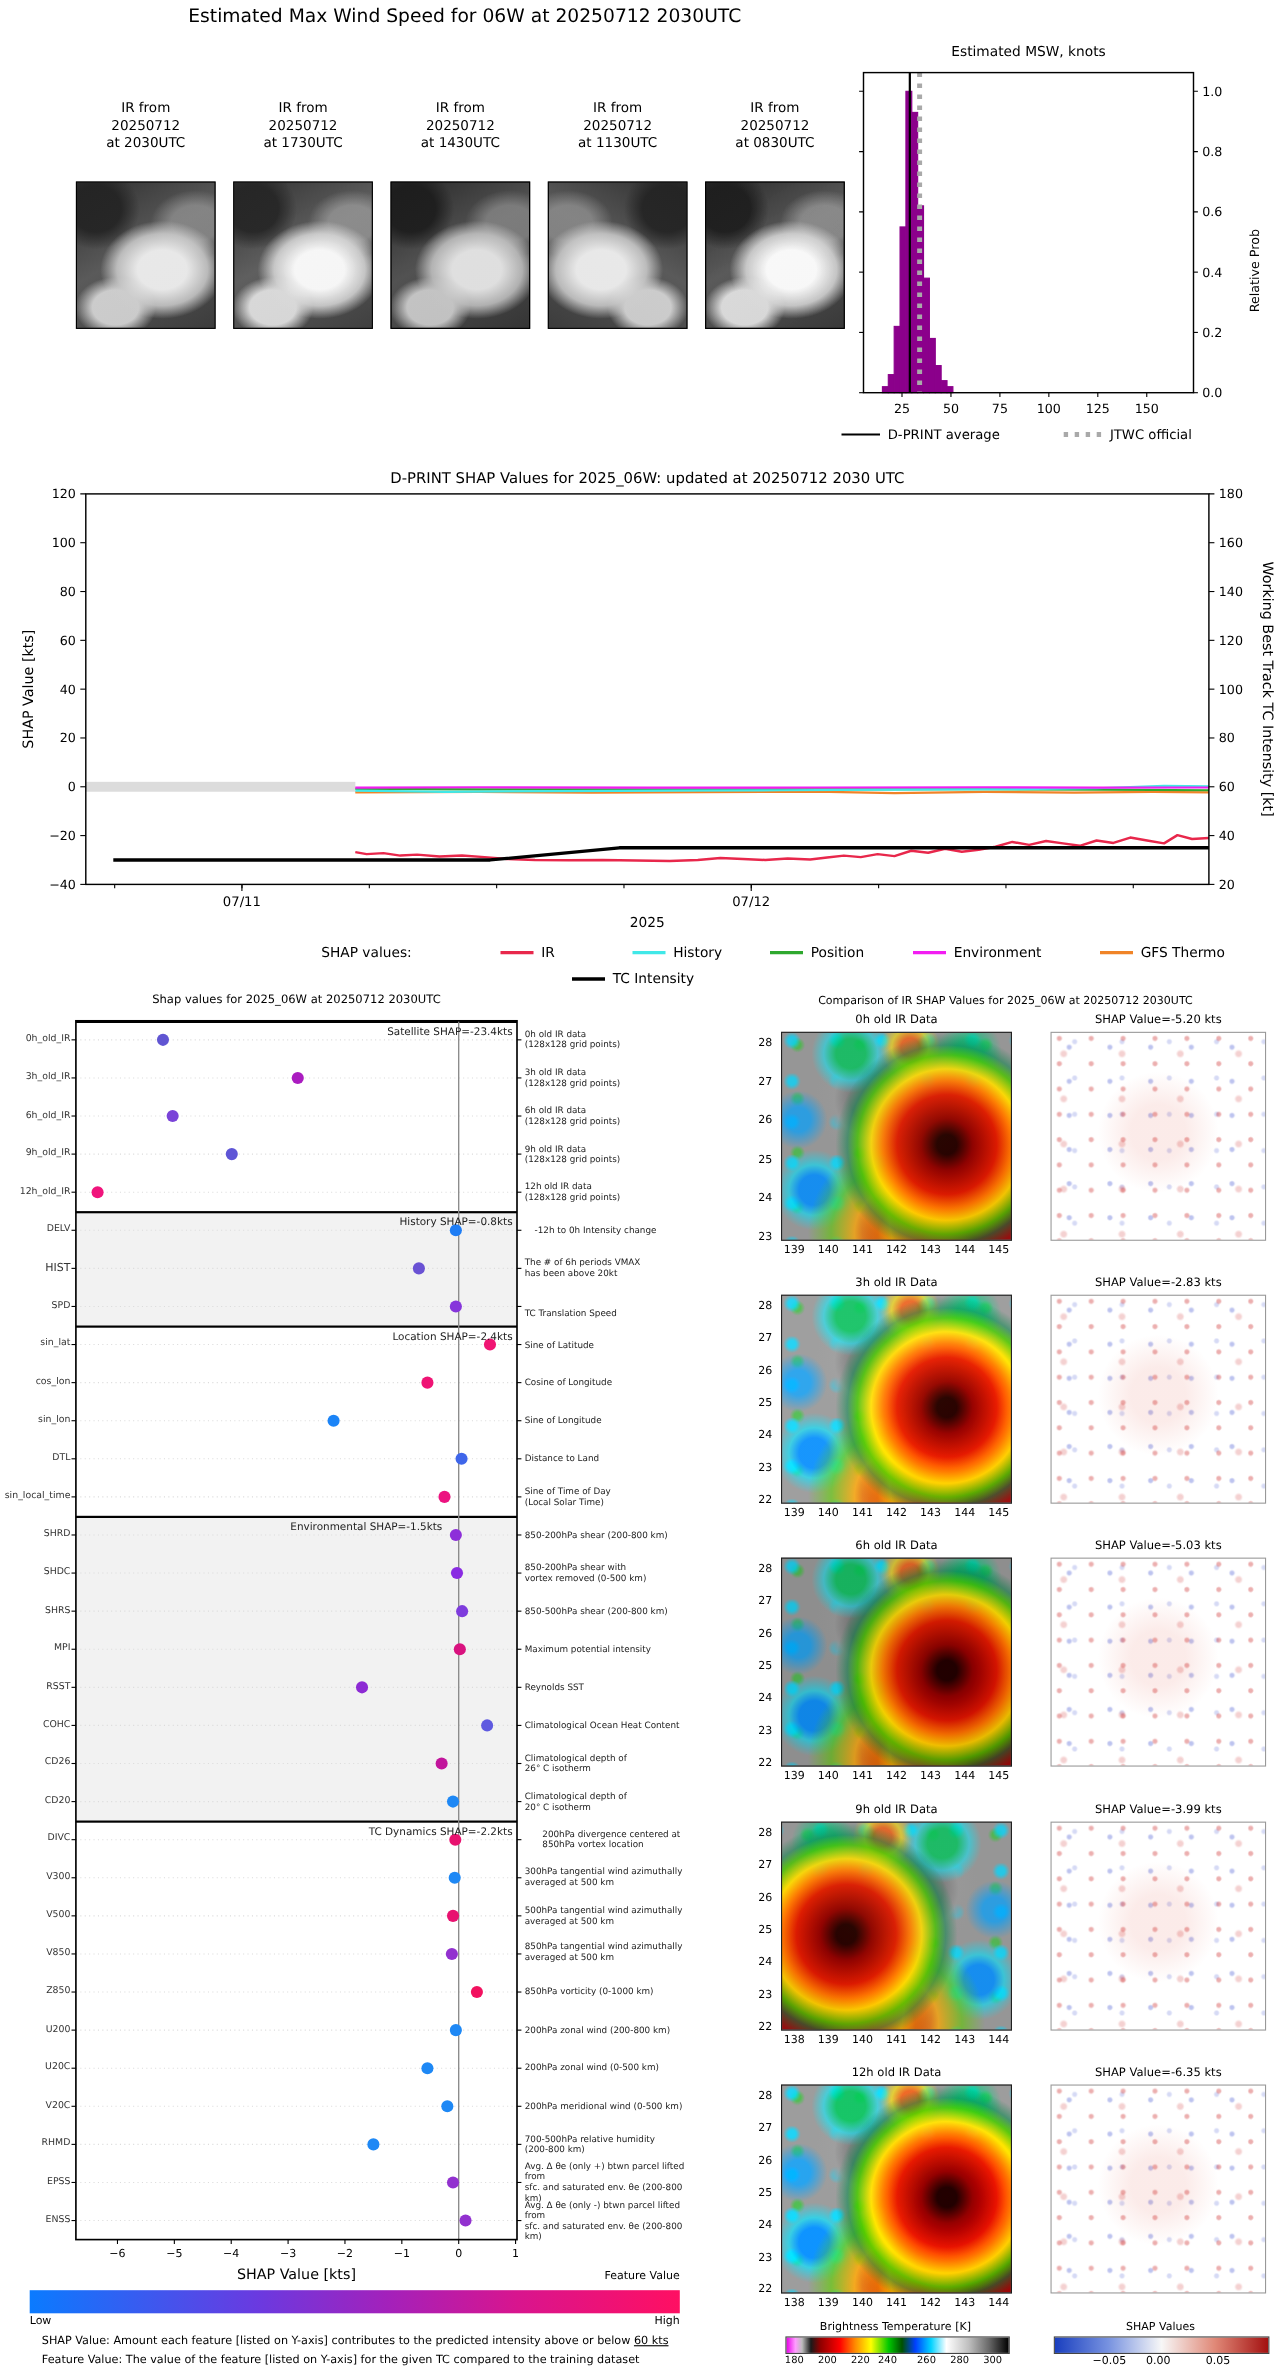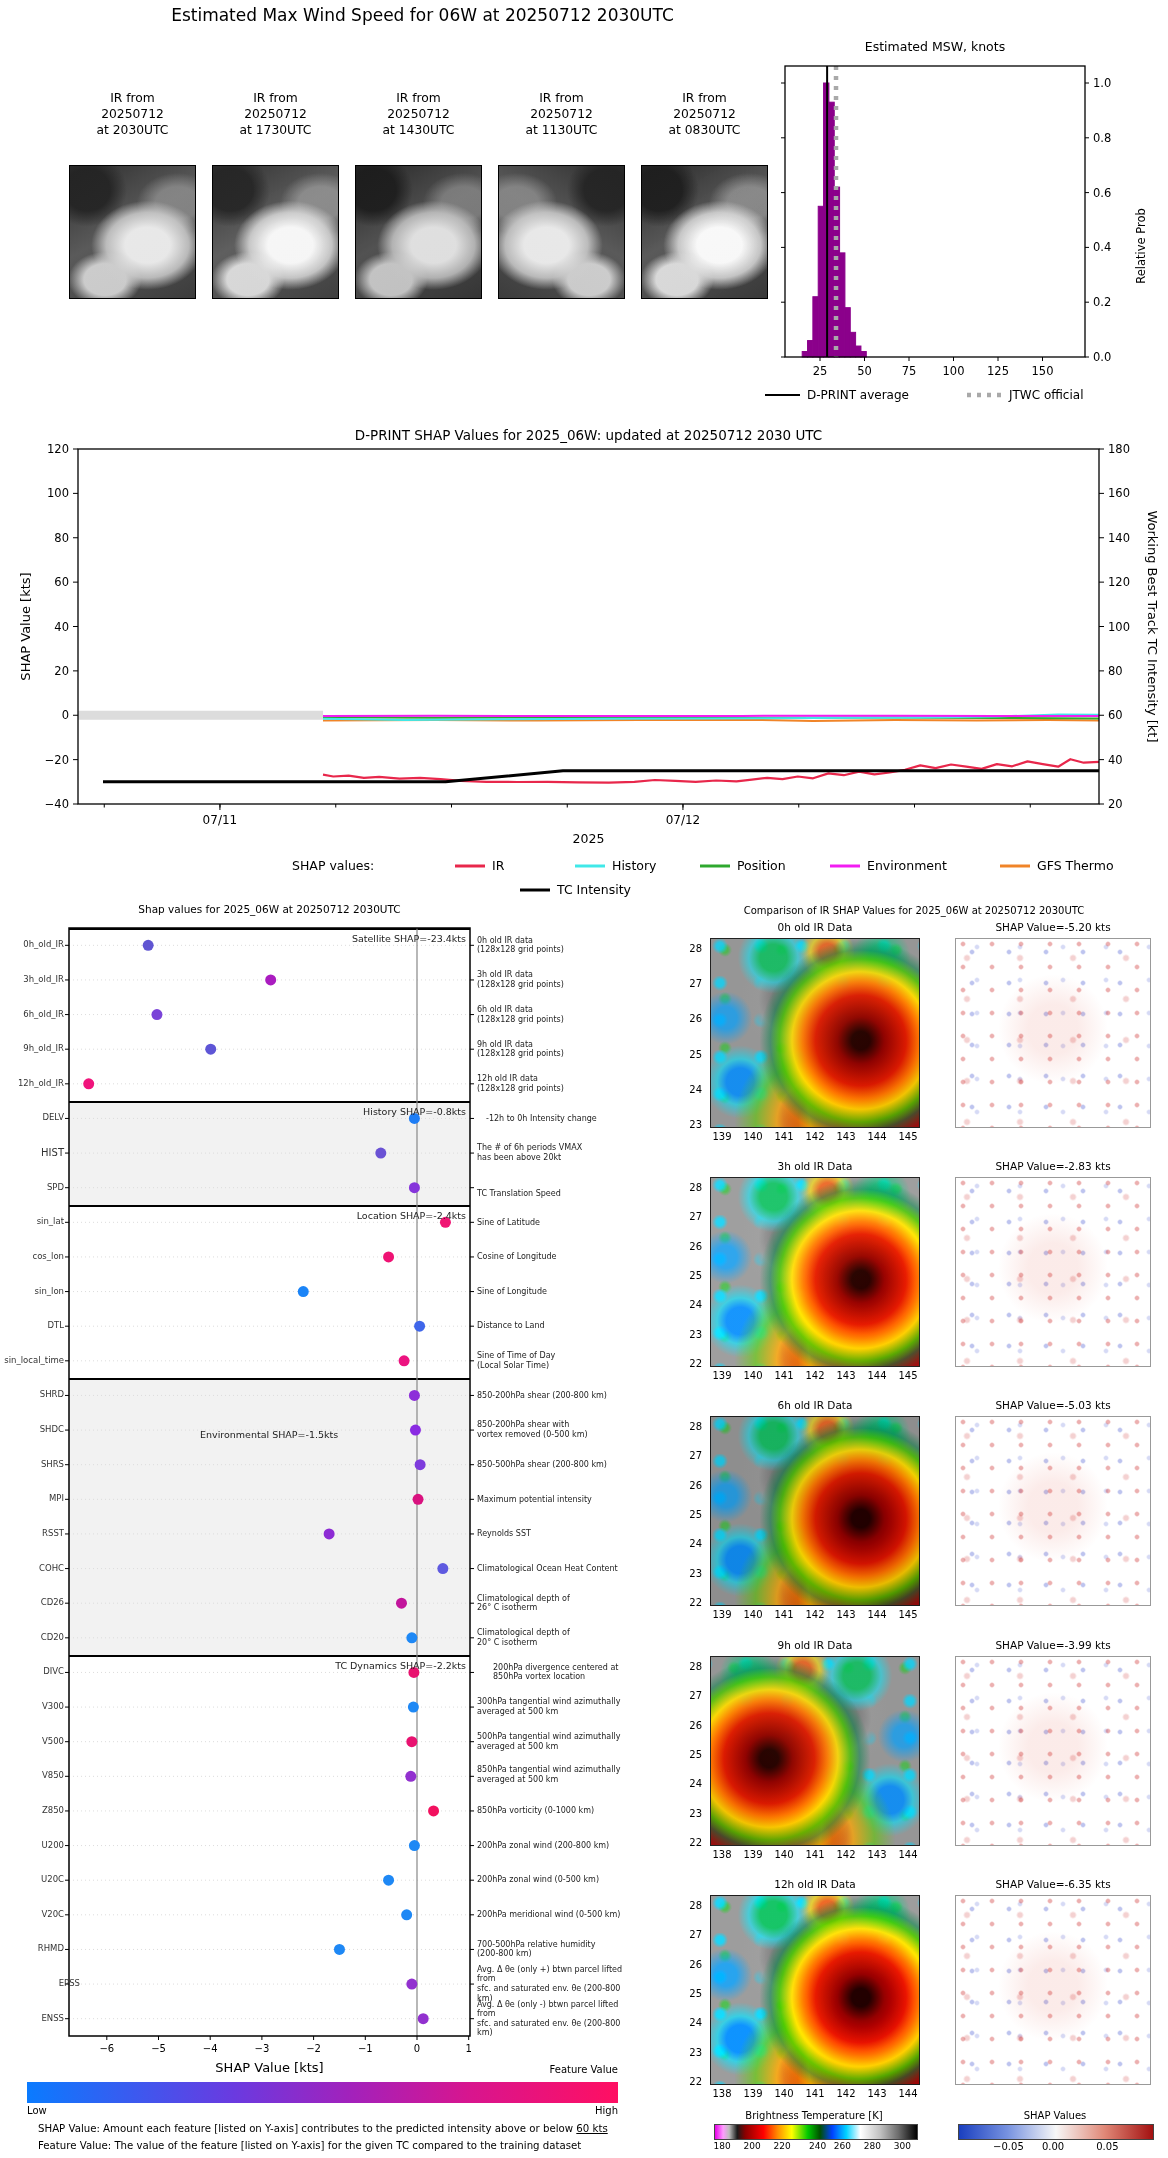--- a/index.html
+++ b/index.html
@@ -450,21 +450,21 @@
     </div>
     <div class="abs" style="left: 0px; top: 1320.19px; width: 64px; font-size: 8.5px; text-align: right; color: rgb(51, 51, 51);">DTL</div>
     <div class="abs" style="left: 477px; top: 1315.19px; width: 146px; height: 22px; font-size: 8px; line-height: 9.6px; display: flex; flex-direction: column; justify-content: center; color: rgb(34, 34, 34);">
       <div>Distance to Land</div>
     </div>
     <div class="abs" style="left: 0px; top: 1354.81px; width: 64px; font-size: 8.5px; text-align: right; color: rgb(51, 51, 51);">sin_local_time</div>
     <div class="abs" style="left: 477px; top: 1349.81px; width: 146px; height: 22px; font-size: 8px; line-height: 9.6px; display: flex; flex-direction: column; justify-content: center; color: rgb(34, 34, 34);">
       <div>Sine of Time of Day</div>
       <div>(Local Solar Time)</div>
     </div>
-    <div class="abs" style="left: 200px; top: 1383.12px; width: 266px; font-size: 9.5px; text-align: left; color: rgb(34, 34, 34); margin-top: 46px;">Environmental SHAP=-1.5kts</div>
+    <div class="abs" style="left: 200px; top: 1383.12px; width: 266px; font-size: 9.5px; text-align: center; color: rgb(34, 34, 34);">Environmental SHAP=-1.5kts</div>
     <div class="abs" style="left: 0px; top: 1389.44px; width: 64px; font-size: 8.5px; text-align: right; color: rgb(51, 51, 51);">SHRD</div>
     <div class="abs" style="left: 477px; top: 1384.44px; width: 146px; height: 22px; font-size: 8px; line-height: 9.6px; display: flex; flex-direction: column; justify-content: center; color: rgb(34, 34, 34);">
       <div>850-200hPa shear (200-800 km)</div>
     </div>
     <div class="abs" style="left: 0px; top: 1424.06px; width: 64px; font-size: 8.5px; text-align: right; color: rgb(51, 51, 51);">SHDC</div>
     <div class="abs" style="left: 477px; top: 1419.06px; width: 146px; height: 22px; font-size: 8px; line-height: 9.6px; display: flex; flex-direction: column; justify-content: center; color: rgb(34, 34, 34);">
       <div>850-200hPa shear with</div>
       <div>vortex removed (0-500 km)</div>
     </div>
     <div class="abs" style="left: 0px; top: 1458.69px; width: 64px; font-size: 8.5px; text-align: right; color: rgb(51, 51, 51);">SHRS</div>
@@ -528,21 +528,21 @@
     </div>
     <div class="abs" style="left: 0px; top: 1908.81px; width: 64px; font-size: 8.5px; text-align: right; color: rgb(51, 51, 51);">V20C</div>
     <div class="abs" style="left: 477px; top: 1903.81px; width: 146px; height: 22px; font-size: 8px; line-height: 9.6px; display: flex; flex-direction: column; justify-content: center; color: rgb(34, 34, 34);">
       <div>200hPa meridional wind (0-500 km)</div>
     </div>
     <div class="abs" style="left: 0px; top: 1943.44px; width: 64px; font-size: 8.5px; text-align: right; color: rgb(51, 51, 51);">RHMD</div>
     <div class="abs" style="left: 477px; top: 1938.44px; width: 146px; height: 22px; font-size: 8px; line-height: 9.6px; display: flex; flex-direction: column; justify-content: center; color: rgb(34, 34, 34);">
       <div>700-500hPa relative humidity</div>
       <div>(200-800 km)</div>
     </div>
-    <div class="abs" style="left: 16px; top: 1978.06px; width: 64px; font-size: 8.5px; text-align: right; color: rgb(51, 51, 51);">EPSS</div>
+    <div class="abs" style="left: 0px; top: 1978.06px; width: 64px; font-size: 8.5px; text-align: right; color: rgb(51, 51, 51);">EPSS</div>
     <div class="abs" style="left: 477px; top: 1973.06px; width: 146px; height: 22px; font-size: 8px; line-height: 9.6px; display: flex; flex-direction: column; justify-content: center; color: rgb(34, 34, 34);">
       <div>Avg. Δ θe (only +) btwn parcel lifted from</div>
       <div>sfc. and saturated env. θe (200-800 km)</div>
     </div>
     <div class="abs" style="left: 0px; top: 2012.69px; width: 64px; font-size: 8.5px; text-align: right; color: rgb(51, 51, 51);">ENSS</div>
     <div class="abs" style="left: 477px; top: 2007.69px; width: 146px; height: 22px; font-size: 8px; line-height: 9.6px; display: flex; flex-direction: column; justify-content: center; color: rgb(34, 34, 34);">
       <div>Avg. Δ θe (only -) btwn parcel lifted from</div>
       <div>sfc. and saturated env. θe (200-800 km)</div>
     </div>
     <div class="abs map-title" style="left: 710px; top: 921px; width: 210px;">0h old IR Data</div>
@@ -630,20 +630,20 @@
     <div class="abs" style="left: 770px; top: 2088px; width: 28px; font-size: 10px; text-align: center;">140</div>
     <div class="abs" style="left: 801px; top: 2088px; width: 28px; font-size: 10px; text-align: center;">141</div>
     <div class="abs" style="left: 832px; top: 2088px; width: 28px; font-size: 10px; text-align: center;">142</div>
     <div class="abs" style="left: 863px; top: 2088px; width: 28px; font-size: 10px; text-align: center;">143</div>
     <div class="abs" style="left: 894px; top: 2088px; width: 28px; font-size: 10px; text-align: center;">144</div>
     <div class="abs map-title" style="left: 955px; top: 1878px; width: 196px;">SHAP Value=-6.35 kts</div>
     <div class="abs shap-map" style="left: 955px; top: 1895px; width: 194px; height: 188px;"></div>
     <div class="abs" style="left: 708.08px; top: 2141px; width: 28px; font-size: 9px; text-align: center;">180</div>
     <div class="abs" style="left: 738.138px; top: 2141px; width: 28px; font-size: 9px; text-align: center;">200</div>
     <div class="abs" style="left: 768.195px; top: 2141px; width: 28px; font-size: 9px; text-align: center;">220</div>
-    <div class="abs" style="left: 798.253px; top: 2141px; width: 28px; font-size: 9px; text-align: right;">240</div>
+    <div class="abs" style="left: 798.253px; top: 2141px; width: 28px; font-size: 9px; text-align: left;">240</div>
     <div class="abs" style="left: 828.31px; top: 2141px; width: 28px; font-size: 9px; text-align: center;">260</div>
     <div class="abs" style="left: 858.368px; top: 2141px; width: 28px; font-size: 9px; text-align: center;">280</div>
     <div class="abs" style="left: 888.426px; top: 2141px; width: 28px; font-size: 9px; text-align: center;">300</div>
     <div class="abs" style="left: 988.44px; top: 2141px; width: 40px; font-size: 10px; text-align: center;">−0.05</div>
     <div class="abs" style="left: 1033.06px; top: 2141px; width: 40px; font-size: 10px; text-align: center;">0.00</div>
     <div class="abs" style="left: 1087.38px; top: 2141px; width: 40px; font-size: 10px; text-align: center;">0.05</div>
   </div>
 
 </body></html>

